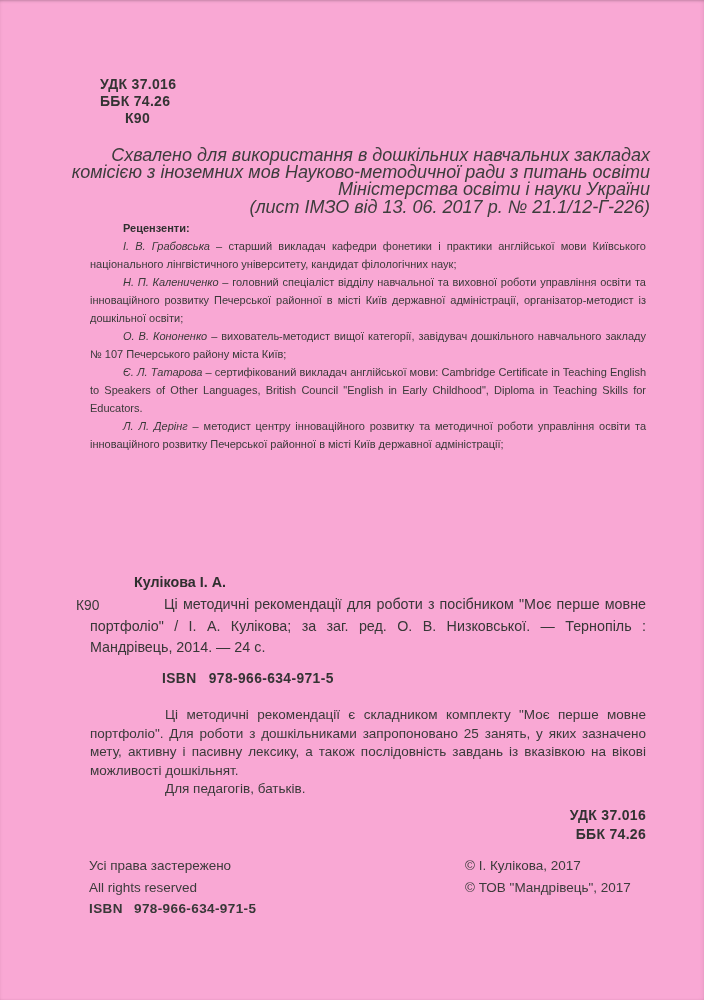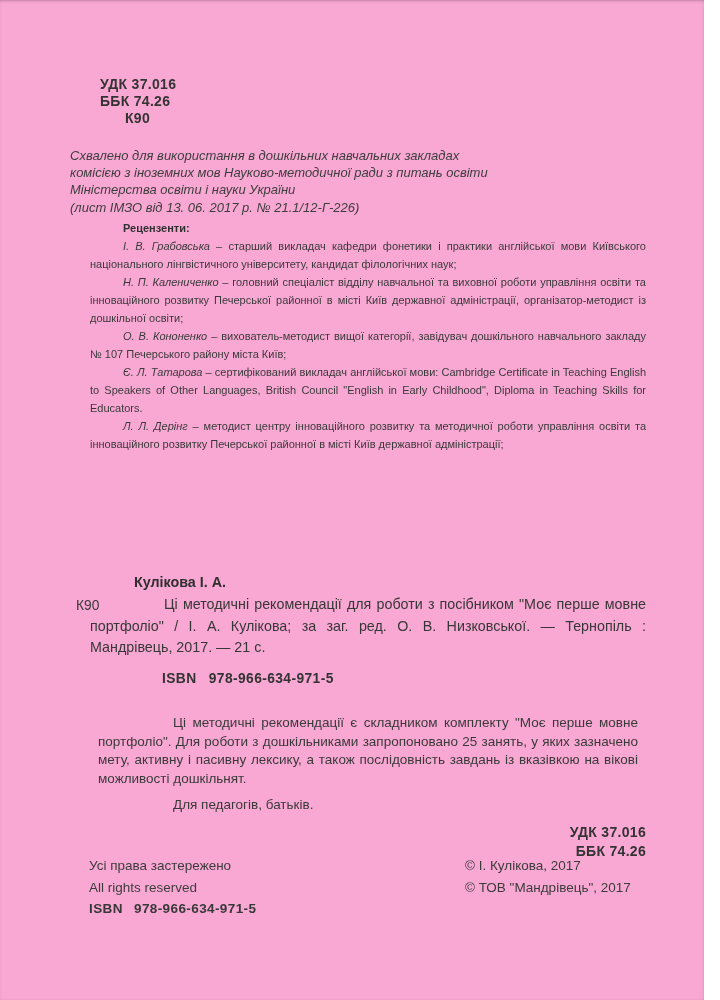--- a/index.html
+++ b/index.html
@@ -18,22 +18,22 @@
   
   .udk-top{
     position:absolute;top:76px;left:100px;
     font-size:14px;line-height:17px;font-weight:bold;color:#343434;
     letter-spacing:.3px;
   }
   .udk-top .k90{padding-left:25px;}
   
   .approval{
     position:absolute;top:147px;left:70px;width:580px;
-    text-align:left;font-style:italic;
-    font-size:13px;line-height:17.2px;color:#3d3d3d;
+    text-align:right;font-style:italic;
+    font-size:18px;line-height:17.2px;color:#3d3d3d;
   }
   
   .reviewers{
     position:absolute;top:219px;left:90px;width:556px;
     font-size:11px;line-height:18px;text-align:justify;color:#3a3a3a;
   }
   .reviewers .rev-heading{
     font-weight:bold;text-indent:33px;color:#303030;
   }
   .reviewers p{margin:0;text-indent:33px;}
@@ -50,21 +50,21 @@
   .catalog .desc{margin:0;text-indent:74px;text-align:justify;}
   .catalog .isbn{
     margin:9px 0 0 72px;font-weight:bold;word-spacing:8px;
     font-size:13.8px;letter-spacing:.4px;color:#333333;
   }
   
   .annotation{
     position:absolute;top:706px;left:90px;width:556px;
     font-size:13.5px;line-height:18.6px;text-align:justify;color:#3a3a3a;
   }
-  .annotation p{margin:8px;text-indent:75px;}
+  .annotation p{margin:0;text-indent:75px;}
   .annotation .codes{
     margin-top:7px;text-align:right;font-weight:bold;text-indent:0;
     font-size:14px;line-height:19.5px;letter-spacing:.3px;color:#333333;
   }
   
   .footer-left{
     position:absolute;top:855px;left:89px;
     font-size:13.5px;line-height:21.5px;color:#3c3c3c;
   }
   .footer-left .f-isbn{word-spacing:7px;letter-spacing:.4px;font-weight:bold;color:#383838;}
@@ -96,21 +96,21 @@
     <p><span class="rname">І. В. Грабовська</span><span> – старший викладач кафедри фонетики і практики англійської мови Київського національного лінгвістичного університету, кандидат філологічних наук;</span></p>
     <p><span class="rname">Н. П. Калениченко</span><span> – головний спеціаліст відділу навчальної та виховної роботи управління освіти та інноваційного розвитку Печерської районної в місті Київ державної адміністрації, організатор-методист із дошкільної освіти;</span></p>
     <p><span class="rname">О. В. Кононенко</span><span> – вихователь-методист вищої категорії, завідувач дошкільного навчального закладу № 107 Печерського району міста Київ;</span></p>
     <p><span class="rname">Є. Л. Татарова</span><span> – сертифікований викладач англійської мови: Cambridge Certificate in Teaching English to Speakers of Other Languages, British Council "English in Early Childhood", Diploma in Teaching Skills for Educators.</span></p>
     <p><span class="rname">Л. Л. Дерінг</span><span> – методист центру інноваційного розвитку та методичної роботи управління освіти та інноваційного розвитку Печерської районної в місті Київ державної адміністрації;</span></p>
   </div>
 
   <div class="catalog">
     <div class="author">Кулікова І. А.</div>
     <div class="code">К90</div>
-    <p class="desc">Ці методичні рекомендації для роботи з посібником "Моє перше мовне портфоліо" / І. А. Кулікова; за заг. ред. О. В. Низковської. — Тернопіль : Мандрівець, 2017. — 21 с.</p>
+    <p class="desc">Ці методичні рекомендації для роботи з посібником "Моє перше мовне портфоліо" / І. А. Кулікова; за заг. ред. О. В. Низковської. — Тернопіль : Мандрівець, 2014. — 24 с.</p>
     <div class="isbn">ISBN 978-966-634-971-5</div>
   </div>
 
   <div class="annotation">
     <p>Ці методичні рекомендації є складником комплекту "Моє перше мовне портфоліо". Для роботи з дошкільниками запропоновано 25 занять, у яких зазначено мету, активну і пасивну лексику, а також послідовність завдань із вказівкою на вікові можливості дошкільнят.</p>
     <p>Для педагогів, батьків.</p>
     <div class="codes">
       <div>УДК 37.016</div>
       <div>ББК 74.26</div>
     </div>

